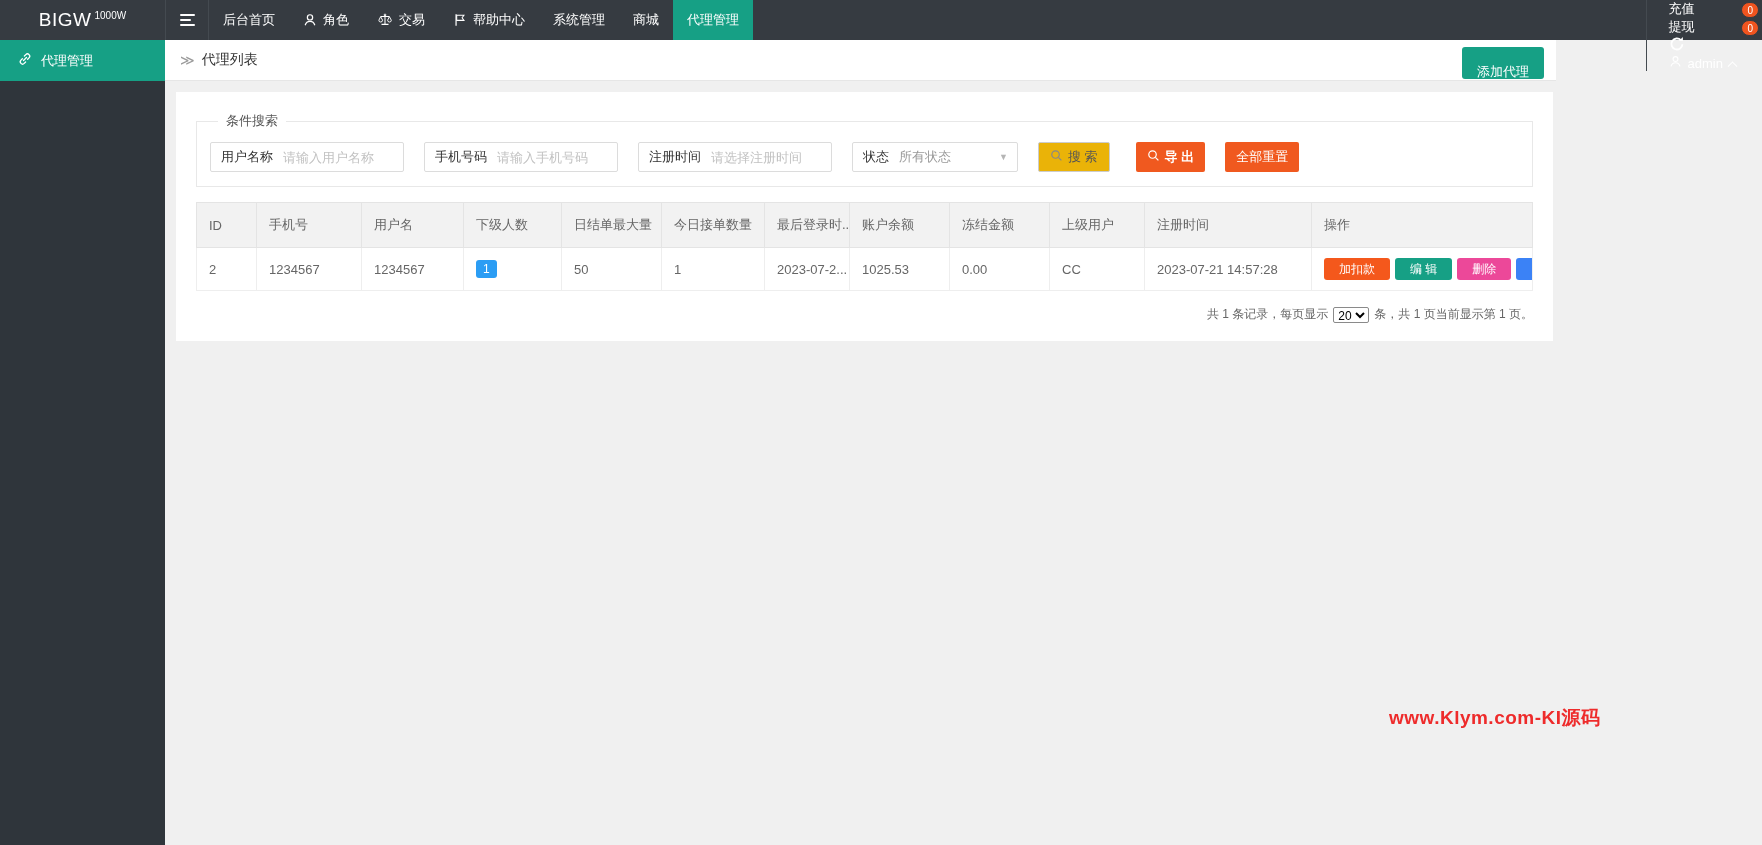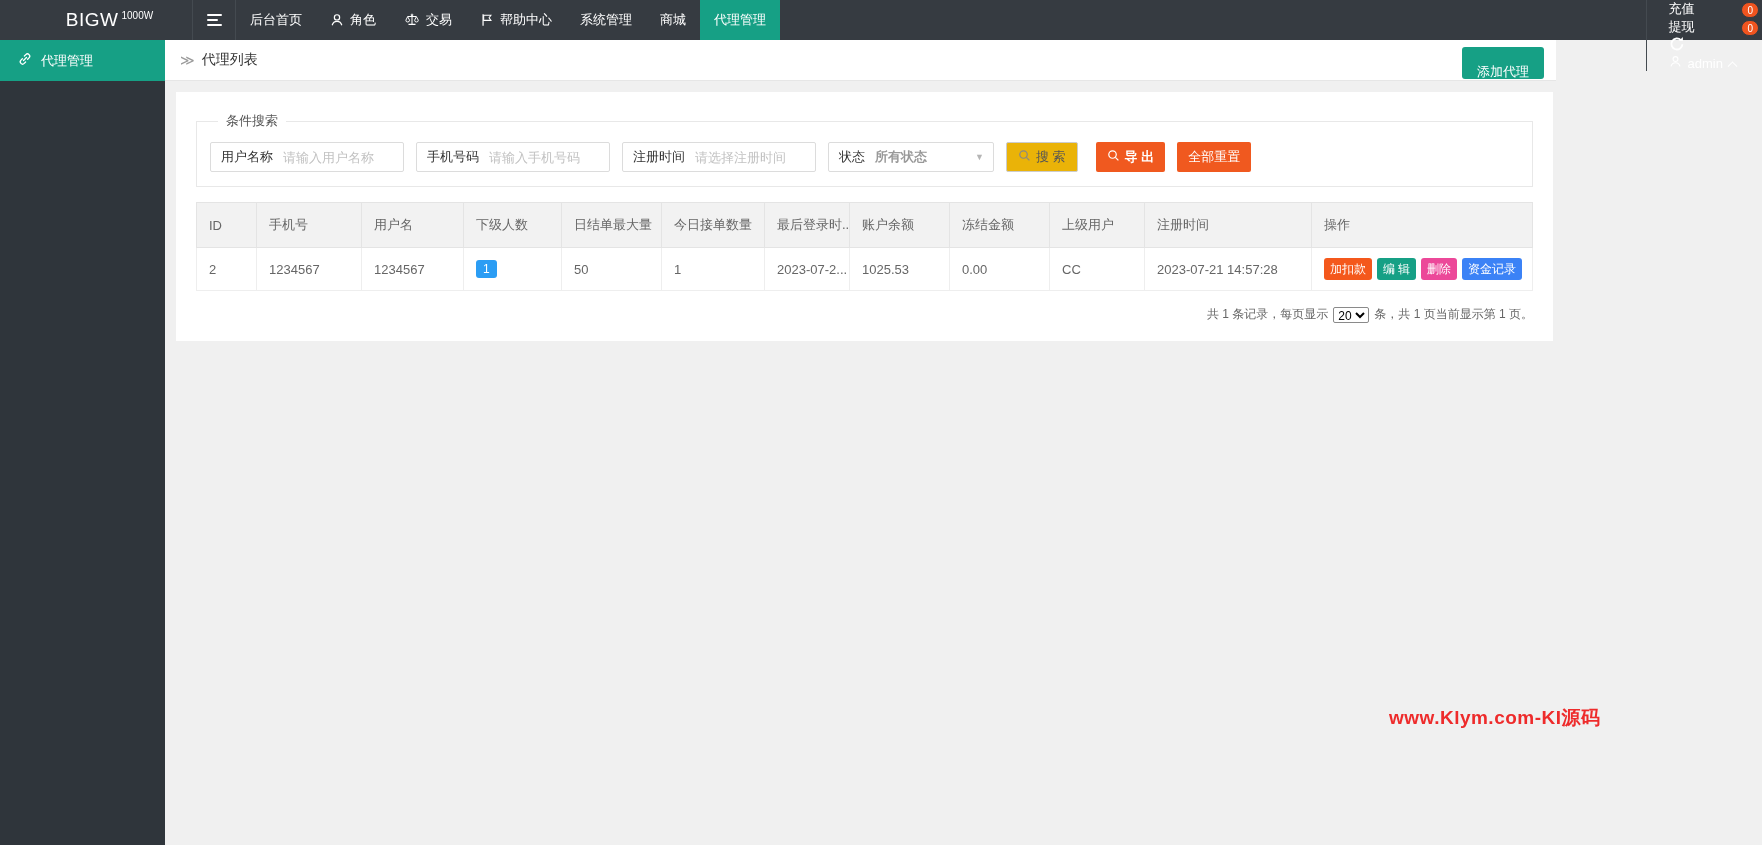--- a/index.html
+++ b/index.html
@@ -6,21 +6,21 @@
   html,body { width:1762px; height:845px; overflow:hidden; }
   body {
     font-family: "Liberation Sans", "DejaVu Sans", sans-serif;
     font-size: 13px;
     background: #f0f0f0;
     position: relative;
     color:#333;
   }
 
   
-  .navbar{position:absolute;top:0;left:0;right:0;height:40px;background:#363b41;display:flex;align-items:stretch;z-index:20;padding-left:27px;}
+  .navbar{position:absolute;top:0;left:0;right:0;height:40px;background:#363b41;display:flex;align-items:stretch;z-index:20;}
   .logo{width:165px;display:flex;align-items:center;justify-content:center;color:#fff;cursor:pointer;}
   .logo .lg-main{font-size:19px;letter-spacing:.5px;}
   .logo sup{font-size:10px;margin-left:3px;transform:translateY(-5px);}
   .nav-toggle{width:44px;display:flex;align-items:center;justify-content:center;border-left:1px solid #444a50;border-right:1px solid #444a50;cursor:pointer;}
   .bars span{display:block;width:15px;height:2px;background:#fff;margin:3px 0;border-radius:1px;}
   .bars span:nth-child(2){width:11px;}
   .nav-items{display:flex;align-items:stretch;}
   .nav-item{display:flex;align-items:center;gap:6px;padding:0 14px;color:#fff;cursor:pointer;white-space:nowrap;}
   .nav-item.active{background:#16a085;}
   .nav-item svg{display:block;}
@@ -41,38 +41,38 @@
   .crumbbar{height:41px;background:#fff;border-bottom:1px solid #e6e6e6;display:flex;align-items:center;padding:0 15px;position:relative;}
   .crumb-icon{color:#9a9a9a;font-size:14px;margin-right:7px;}
   .crumb-title{color:#333;font-size:14px;}
   .add-btn{position:absolute;right:12px;top:7px;height:28px;padding:16px 15px;background:#16a085;color:#fff;border:none;border-radius:3px;font-size:13px;cursor:pointer;}
 
   .card{position:absolute;left:11px;top:52px;width:1377px;background:#fff;padding:20px 20px 18px;}
 
   
   fieldset.search{border:1px solid #e8e8e8;padding:12px 13px 14px;margin-bottom:15px;}
   fieldset.search legend{font-size:13px;color:#555;padding:0 8px;margin-left:8px;}
-  .filters{display:flex;align-items:center;gap:12px;}
+  .filters{display:flex;align-items:center;gap:20px;}
   .igroup{display:flex;align-items:center;border:1px solid #dcdcdc;border-radius:2px;height:30px;background:#fff;}
   .ilabel{padding:0 10px;color:#333;white-space:nowrap;}
   .igroup input{border:none;outline:none;height:26px;width:120px;font-size:13px;color:#333;font-family:inherit;}
   .igroup input::placeholder{color:#c2c2c2;}
-  .sel-value{width:96px;color:#999;font-weight:bold;}
+  .sel-value{width:96px;color:#999;}
   .caret{color:#b5b5b5;font-size:9px;margin:0 9px 0 4px;}
   .btn{height:30px;display:flex;align-items:center;gap:5px;border-radius:2px;font-size:13px;cursor:pointer;padding:0 11px;font-family:inherit;}
   .btn-plain{background:#eab308;border:1px solid #ccc;color:#555;}
   .btn-orange{background:#f0591f;border:none;color:#fff;}
   .btn-export{margin-left:6px;font-weight:bold;}
 
   
   table{width:100%;border-collapse:collapse;table-layout:fixed;}
   th{background:#f2f2f2;border:1px solid #e4e4e4;font-weight:normal;text-align:left;padding:13px 12px;font-size:13px;color:#666;white-space:nowrap;overflow:hidden;}
   td{border:1px solid #eeeeee;padding:10px 12px;font-size:13px;color:#666;white-space:nowrap;overflow:hidden;background:#fff;}
   .badge-blue{display:inline-block;background:#2b9df4;color:#fff;text-align:center;border-radius:3px;padding:3px 7px;font-size:12px;line-height:1;cursor:pointer;}
-  .act{display:inline-block;margin-right:5px;padding:4px 6px;border-radius:3px;color:#fff;font-size:12px;border:none;cursor:pointer;font-family:Liberation Serif, serif;line-height:1.2;text-align:center;}
+  .act{display:inline-block;margin-right:5px;padding:4px 15px;border-radius:3px;color:#fff;font-size:12px;border:none;cursor:pointer;font-family:Liberation Sans, sans-serif;line-height:1.2;text-align:center;}
   .act-orange{background:#f4581c;}
   .act-green{background:#16a085;}
   .act-red{background:#ec4899;}
   .act-blue{background:#3b82f6;}
 
   
   .pagination{margin-top:15px;display:flex;align-items:center;gap:5px;font-size:12px;color:#666;justify-content:flex-end;}
   .pagination select{height:16px;font-size:12px;border:1px solid #8a8a8a;border-radius:2px;background:#fff;font-family:inherit;}
 
   .watermark{position:absolute;left:1389px;top:705px;font-size:19px;font-weight:bold;color:#ee2b2b;letter-spacing:.5px;}

